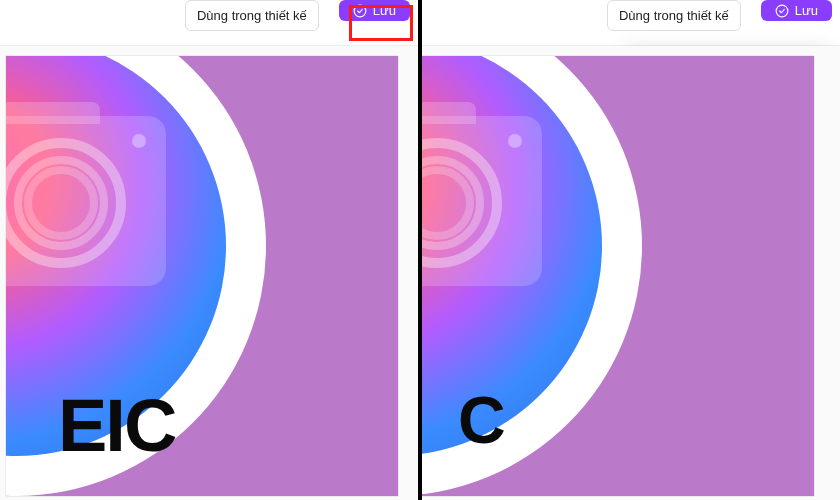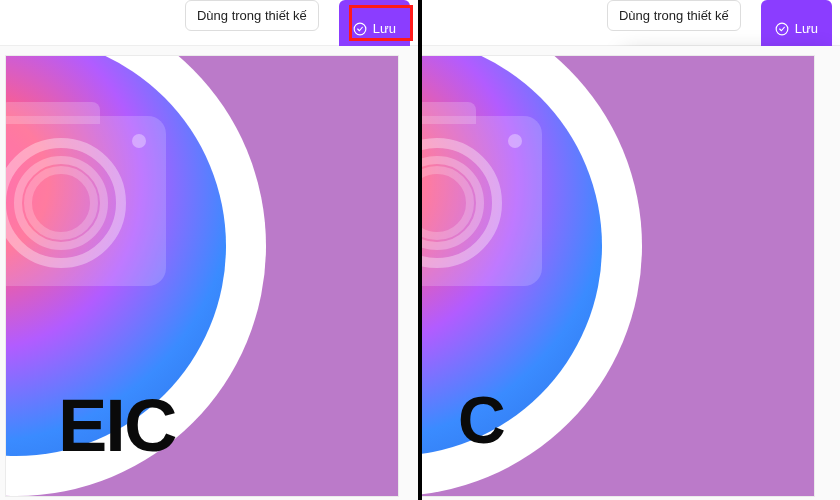--- a/index.html
+++ b/index.html
@@ -2,21 +2,21 @@
 <html><head>
 <meta charset="utf-8">
 <style>
 * { box-sizing: border-box; margin: 0; padding: 0; }
 body { font-family: -apple-system, BlinkMacSystemFont, "Segoe UI", Arial, sans-serif; background: #f0f0f0; width: 840px; height: 500px; overflow: hidden; position: relative; }
 .split { display: flex; width: 100%; height: 100%; }
 .panel { position: relative; width: 418px; height: 500px; background: #fafafa; }
 .divider { width: 4px; background: #000; height: 100%; }
 .topbar { position: absolute; top: 0; right: 0; height: 46px; display: flex; align-items: flex-start; gap: 20px; padding: 0 8px 0 0; background: #fff; width: 100%; justify-content: flex-end; border-bottom: 1px solid #eee; }
 .btn-outline { background: #fff; border: 1px solid #ddd; border-radius: 6px; padding: 7px 11px; font-size: 13px; color: #222; cursor: pointer; }
-.btn-primary { background: #8b3dff; border: none; border-radius: 6px; padding: 21px 14px; font-size: 13px; color: #fff; cursor: pointer; display: flex; align-items: center; gap: 6px; }
+.btn-primary { background: #8b3dff; border: none; border-radius: 6px; padding: 3px 14px; font-size: 13px; color: #fff; cursor: pointer; display: flex; align-items: center; gap: 6px; }
 .btn-primary svg { width: 14px; height: 14px; }
 .highlight-red { position: absolute; border: 3px solid #ff1a1a; pointer-events: none; }
 .step-num { position: absolute; color: #ff1a1a; font-weight: 800; font-size: 28px; font-family: Arial, sans-serif; }
 .canvas-area { position: absolute; top: 46px; left: 0; right: 0; bottom: 0; background: #fafafa; }
 .workspace { position: absolute; top: 10px; left: 6px; right: 20px; bottom: 4px; background: #bb7ac9; overflow: hidden; box-shadow: 0 0 0 1px rgba(0,0,0,.06); }
 .circle { position: absolute; left: -240px; top: -60px; width: 500px; height: 500px; border-radius: 50%; background: #fff; display: flex; align-items: center; justify-content: center; }
 .inner-grad { position: absolute; left: 40px; top: 40px; width: 420px; height: 420px; border-radius: 50%; background: radial-gradient(circle at 40% 35%, #ff4fa3 0%, #ff5e8a 20%, #b25cff 45%, #3a8bff 70%, #2a6be0 100%); }
 .camera { position: absolute; width: 230px; height: 170px; left: 170px; top: 120px; }
 .cam-body { position: absolute; inset: 0; background: rgba(255,255,255,.18); border-radius: 18px; }
 .cam-top { position: absolute; top: -14px; left: 64px; width: 100px; height: 22px; background: rgba(255,255,255,.2); border-radius: 8px 8px 0 0; }

